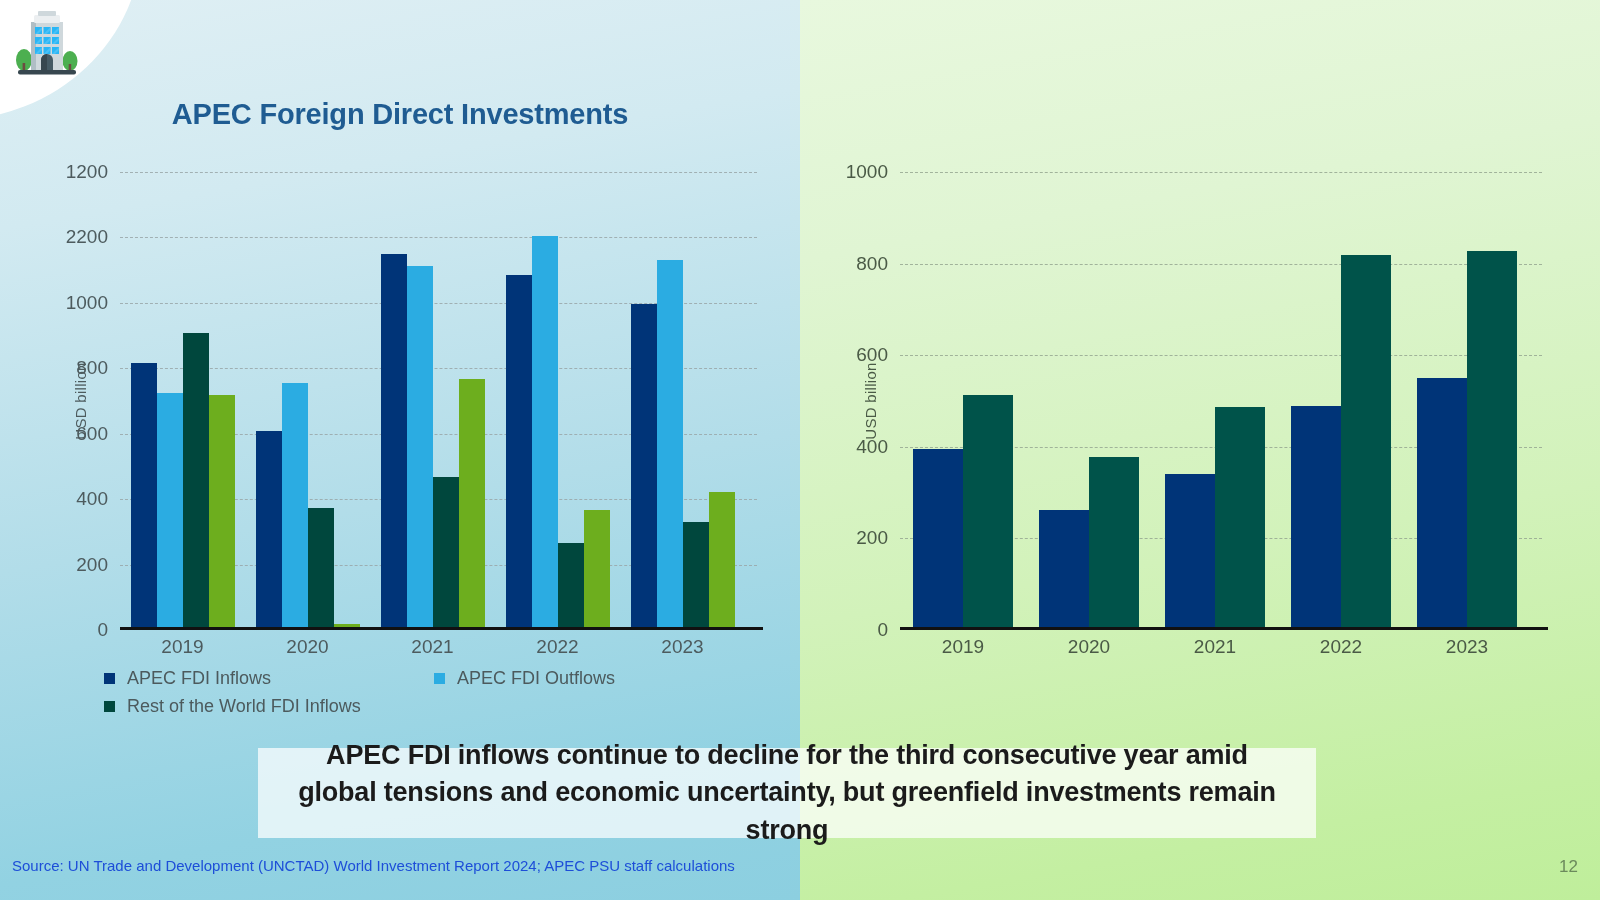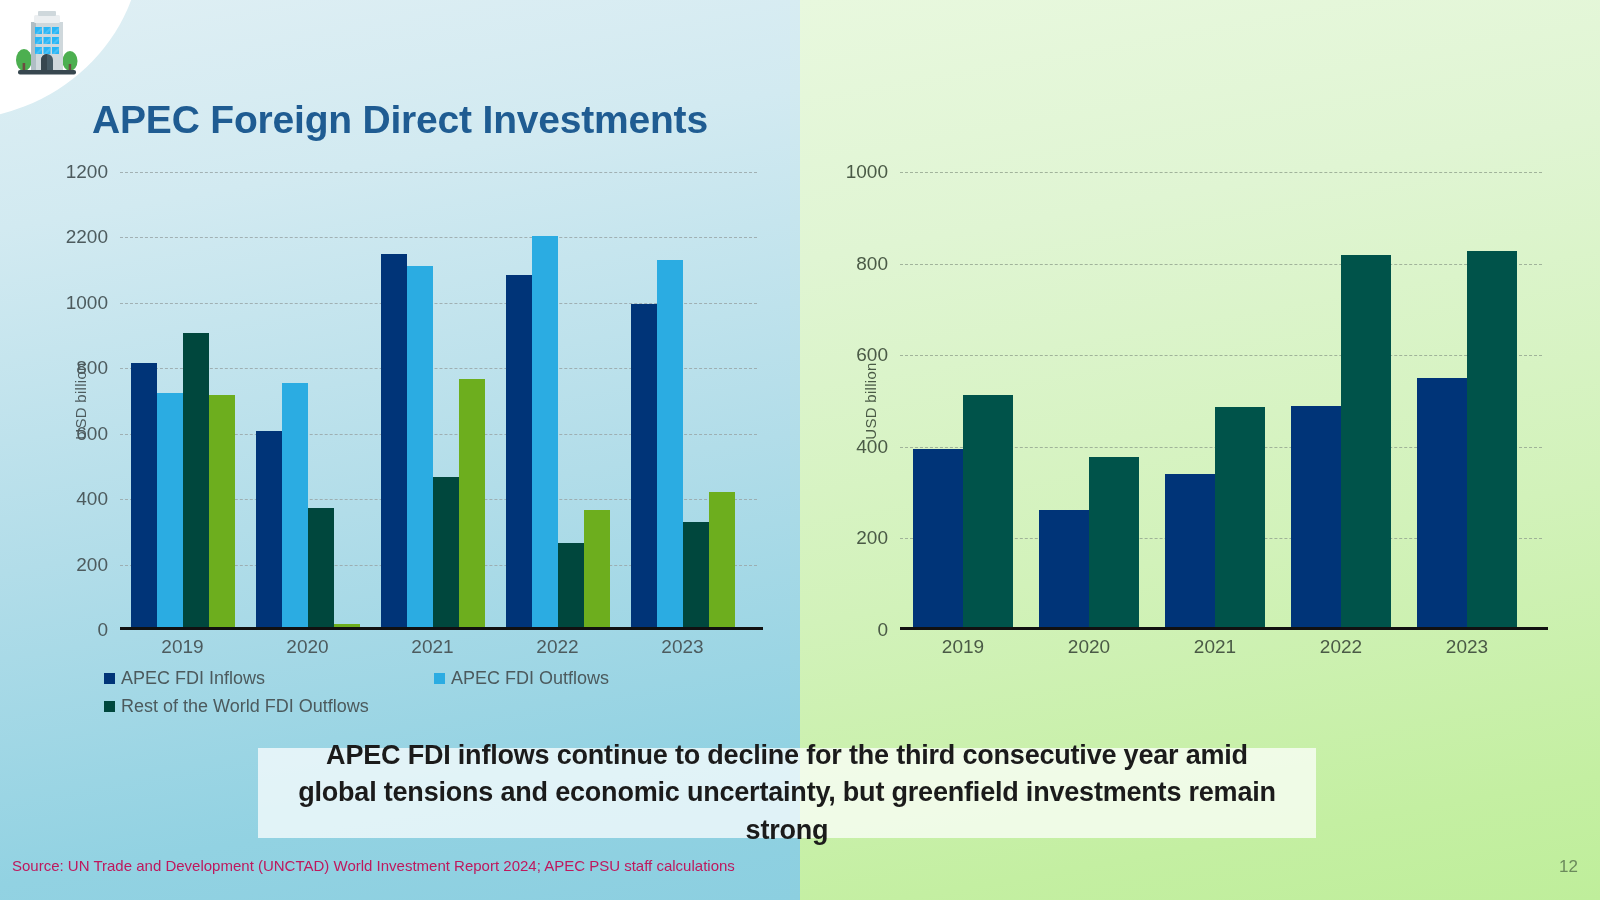--- a/index.html
+++ b/index.html
@@ -38,21 +38,21 @@
     position: absolute; left: 8px; top: 8px;
     width: 78px; height: 70px;
   }
   
   .panel { position: absolute; top: 0; width: 800px; height: 760px; }
   .panel.left  { left: 0; }
   .panel.right { left: 800px; }
   .chart-title {
     position: absolute; top: 98px; width: 100%;
     text-align: center;
-    font-size: 39px; font-weight: bold; letter-spacing: -0.2px;
+    font-size: 29px; font-weight: bold; letter-spacing: -0.2px;
     font-family: "Liberation Sans", sans-serif;
   }
   .chart-title.t-left  { color: #1F5C92; }
   .chart-title.t-right { color: #2D5D17; }
 
   .plot {
     position: absolute;
     left: 120px; top: 172px;
     width: 625px; height: 458px;
   }
@@ -107,41 +107,41 @@
   .panel.right .xtick { color: #4a5a46; }
 
   
   .legend {
     position: absolute; top: 668px;
     display: flex; flex-wrap: wrap;
     font-size: 18px; color: #4c5a5d;
   }
   .legend.l-left  { left: 104px; width: 660px; }
   .legend.l-left .litem  { width: 50%; margin-bottom: 7px; }
-  .litem { display: flex; align-items: center; gap: 6px; }
+  .litem { display: flex; align-items: center; gap: 12px; }
   .swatch { width: 11px; height: 11px; flex: none; }
 
   
   .caption {
     position: absolute; left: 258px; top: 748px;
     width: 1058px; height: 90px;
     background: rgba(255,255,255,0.72);
     display: flex; align-items: center; justify-content: center;
     padding: 4px 26px;
   }
   .caption-text {
     text-align: center;
     font-size: 27px; font-weight: bold; line-height: 1.38;
     color: #1b1b1b;
     letter-spacing: -0.2px;
   }
   
   .source {
     position: absolute; left: 12px; top: 857px;
-    font-size: 15px; color: #be185d;
+    font-size: 15px; color: #1d4ed8;
   }
   .pagenum {
     position: absolute; right: 22px; top: 857px;
     font-size: 17px; color: #6b8a5c;
   }
 </style>
 </head>
 <body>
 
 <div id="slide">
@@ -255,21 +255,21 @@
         <div class="litem">
           <span class="swatch" style="background: rgb(0, 52, 120);"></span>
           <span>APEC FDI Inflows</span>
         </div>
         <div class="litem">
           <span class="swatch" style="background: rgb(43, 172, 226);"></span>
           <span>APEC FDI Outflows</span>
         </div>
         <div class="litem">
           <span class="swatch" style="background: rgb(0, 71, 61);"></span>
-          <span>Rest of the World FDI Outflows</span>
+          <span>Rest of the World FDI Inflows</span>
         </div>
       </div>
   </div>
 
   <div class="panel right">
     <div class="plot" id="plot-1">
       <div class="ylab">USD billion</div>
       <div class="grid-layer" id="grid-1">
           <div class="gridline" style="top: 100%; border-top-color: transparent;"></div>
           <div class="ytick" style="top: 100%;">0</div>

